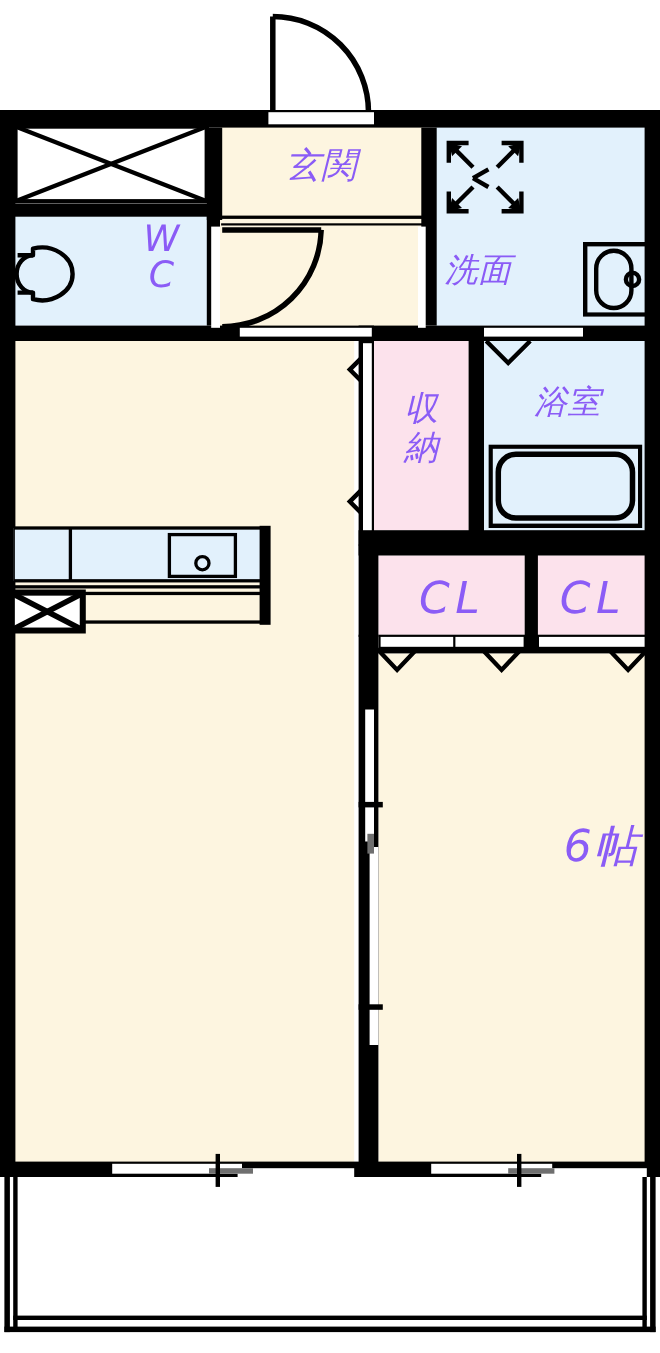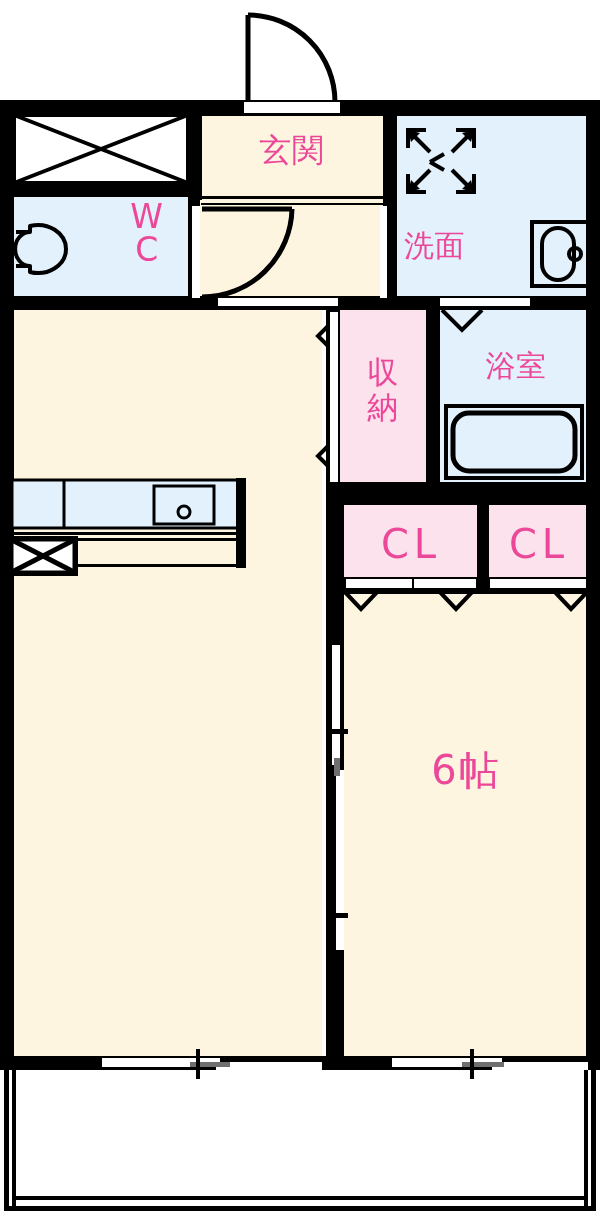--- a/index.html
+++ b/index.html
@@ -21,37 +21,38 @@
 
   
   .wall{position:absolute;background:#000000;}
 
   
   .tline{position:absolute;background:#000000;}
 
   
   .label{
     position:absolute;
-    color:#ec4899;
+    color:#8b5cf6;
     font-family:"DejaVu Sans","Liberation Sans",sans-serif;
     text-align:center;
     line-height:1.08;
     white-space:nowrap;
     letter-spacing:0.02em;
+    font-style:italic;
   }
   .lbl-genkan{font-size:32px;font-weight:400;}
   .lbl-wc{font-size:33px;font-weight:400;line-height:1.0;}
   .lbl-senmen{font-size:30px;font-weight:400;}
   .lbl-yokushitsu{font-size:30px;font-weight:400;}
   .lbl-shuno{font-size:31px;font-weight:400;line-height:1.12;}
   .lbl-cl{font-size:40px;font-weight:400;letter-spacing:5px;}
   .lbl-ldk{font-size:44px;font-weight:600;letter-spacing:7px;line-height:1.25;}
   .lbl-ldk .sub{font-size:42px;letter-spacing:2px;}
   .lbl-room{font-size:40px;font-weight:500;letter-spacing:5px;line-height:1.3;}
-  .lbl-room .sub{font-size:40px;letter-spacing:2px;}
+  .lbl-room .sub{font-size:40px;letter-spacing:2px;text-align:right;}
   .lbl-balcony{font-size:31px;font-weight:400;letter-spacing:3px;}
 
   
   .svgbox{position:absolute;}
   .svgbox svg{display:block;}
 
   
   .sash{position:absolute;background:#ffffff;}
   .sash-g{position:absolute;background:#6f6f6f;}
 </style>

